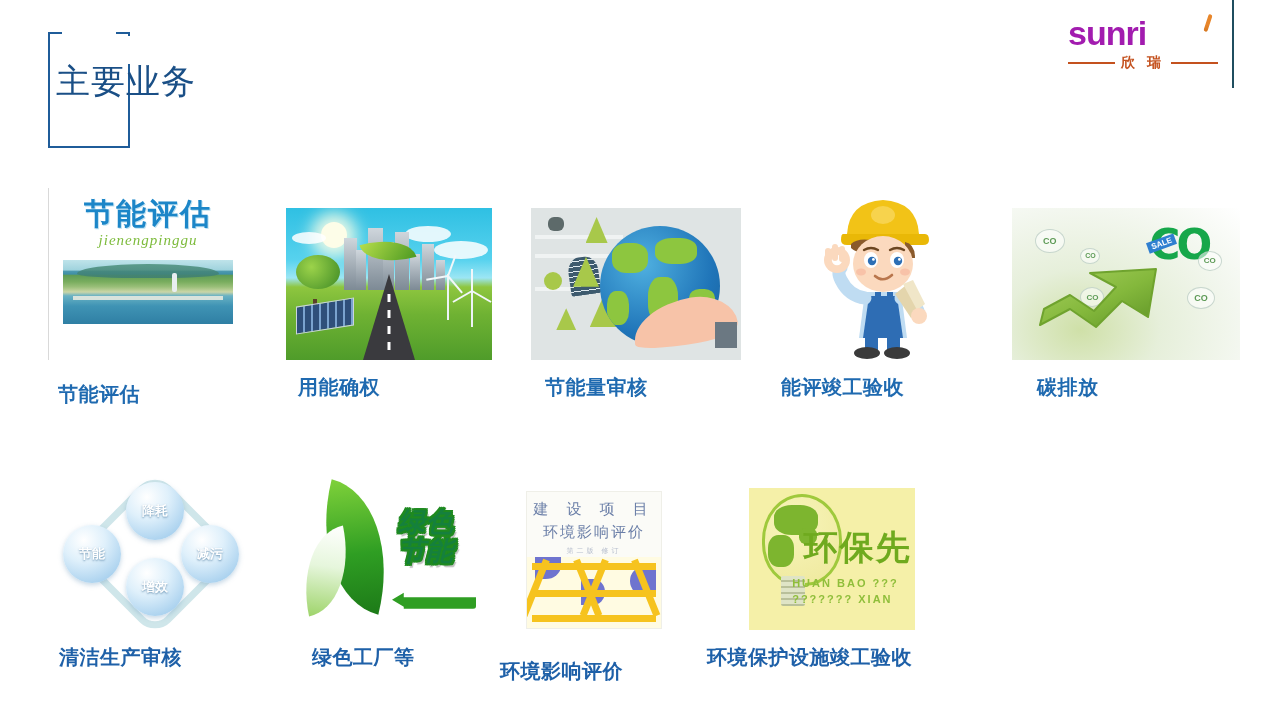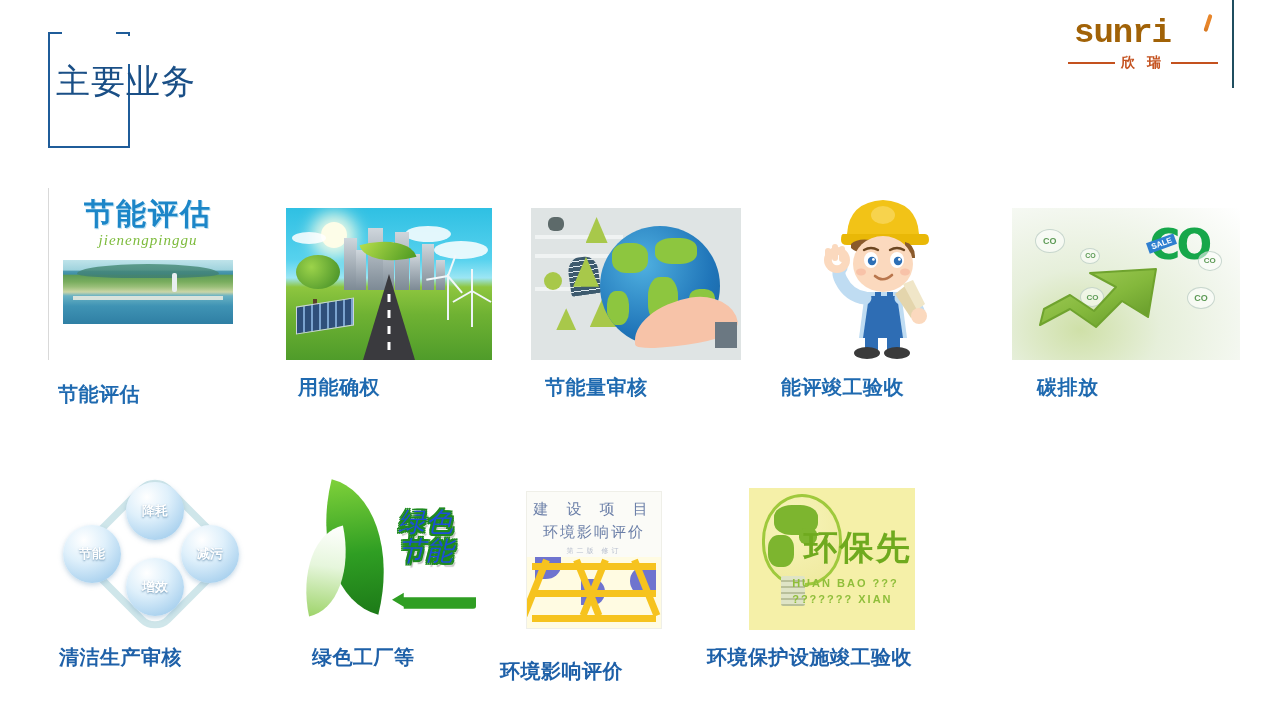--- a/index.html
+++ b/index.html
@@ -65,27 +65,27 @@
     width: 150px;
     height: 62px;
   }
   #logo-word {
     position: relative;
     height: 36px;
     width: 150px;
   }
   #logo-word-text {
     position: absolute;
-    left: 6px;
+    left: 0;
     top: -2px;
-    font-family: Liberation Mono, monospace;
+    font-family: Liberation Sans, sans-serif;
     font-size: 34px;
     font-weight: 700;
     letter-spacing: -1px;
-    color: #a16207;
+    color: #a21caf;
     line-height: 1;
   }
   #logo-tick {
     position: absolute;
     right: 8px;
     top: -4px;
     width: 4px;
     height: 18px;
     background: linear-gradient(170deg, #E8862A 0%, #E8862A 60%, #d4761f 100%);
     transform: rotate(18deg);
@@ -326,22 +326,22 @@
   }
   .ls-leaf-small{
     position:absolute; left:4%; top:34%;
     width:52px; height:82px;
     background: linear-gradient(200deg,#ffffff 0%,#e6f6dc 45%,#9ed46a 100%);
     border-radius: 100% 0 100% 0;
     transform: rotate(-12deg);
   }
   .ls-text{
     position:absolute; right:6%; top:20%; width:108px;
-    text-align:center; color:#1d4ed8;
-    font-size:27px; font-weight:400; line-height:1.05;
+    text-align:center; color:#15803d;
+    font-size:27px; font-weight:700; line-height:1.05;
     font-style: italic; letter-spacing:1px;
     text-shadow:
       2px 0 0 #1f8a20, -2px 0 0 #1f8a20, 0 2px 0 #1f8a20, 0 -2px 0 #1f8a20,
       2px 2px 0 #1f8a20, -2px 2px 0 #1f8a20, 2px -2px 0 #1f8a20, -2px -2px 0 #1f8a20,
       3px 4px 1px rgba(0,0,0,.25);
   }
   .ls-swoosh{
     position:absolute; right:8%; bottom:14%; width:84px; height:20px;
     background:#2f9e23;
     clip-path: polygon(0 55%, 14% 20%, 14% 42%, 100% 42%, 100% 0, 100% 100%, 14% 100%, 14% 90%);

